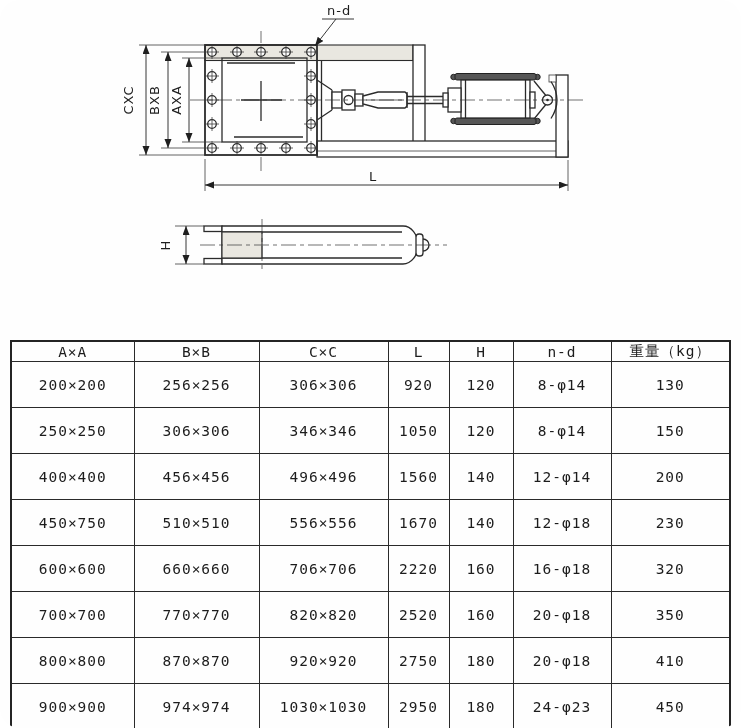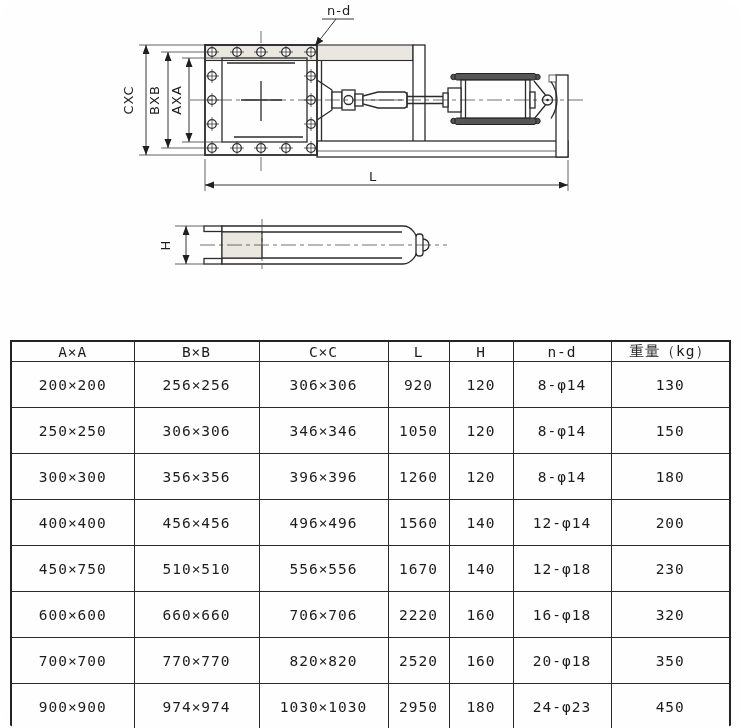--- a/index.html
+++ b/index.html
@@ -220,29 +220,20 @@
           <tr>
             <td>250×250</td>
             <td>306×306</td>
             <td>346×346</td>
             <td>1050</td>
             <td>120</td>
             <td>8-φ14</td>
             <td>150</td>
           </tr>
           <tr>
-            <td>300×300</td>
-            <td>356×356</td>
-            <td>396×396</td>
-            <td>1260</td>
-            <td>120</td>
-            <td>8-φ14</td>
-            <td>180</td>
-          </tr>
-          <tr>
             <td>400×400</td>
             <td>456×456</td>
             <td>496×496</td>
             <td>1560</td>
             <td>140</td>
             <td>12-φ14</td>
             <td>200</td>
           </tr>
           <tr>
             <td>450×750</td>
@@ -265,20 +256,29 @@
           <tr>
             <td>700×700</td>
             <td>770×770</td>
             <td>820×820</td>
             <td>2520</td>
             <td>160</td>
             <td>20-φ18</td>
             <td>350</td>
           </tr>
           <tr>
+            <td>800×800</td>
+            <td>870×870</td>
+            <td>920×920</td>
+            <td>2750</td>
+            <td>180</td>
+            <td>20-φ18</td>
+            <td>410</td>
+          </tr>
+          <tr>
             <td>900×900</td>
             <td>974×974</td>
             <td>1030×1030</td>
             <td>2950</td>
             <td>180</td>
             <td>24-φ23</td>
             <td>450</td>
           </tr>
         </tbody>
     </table>

